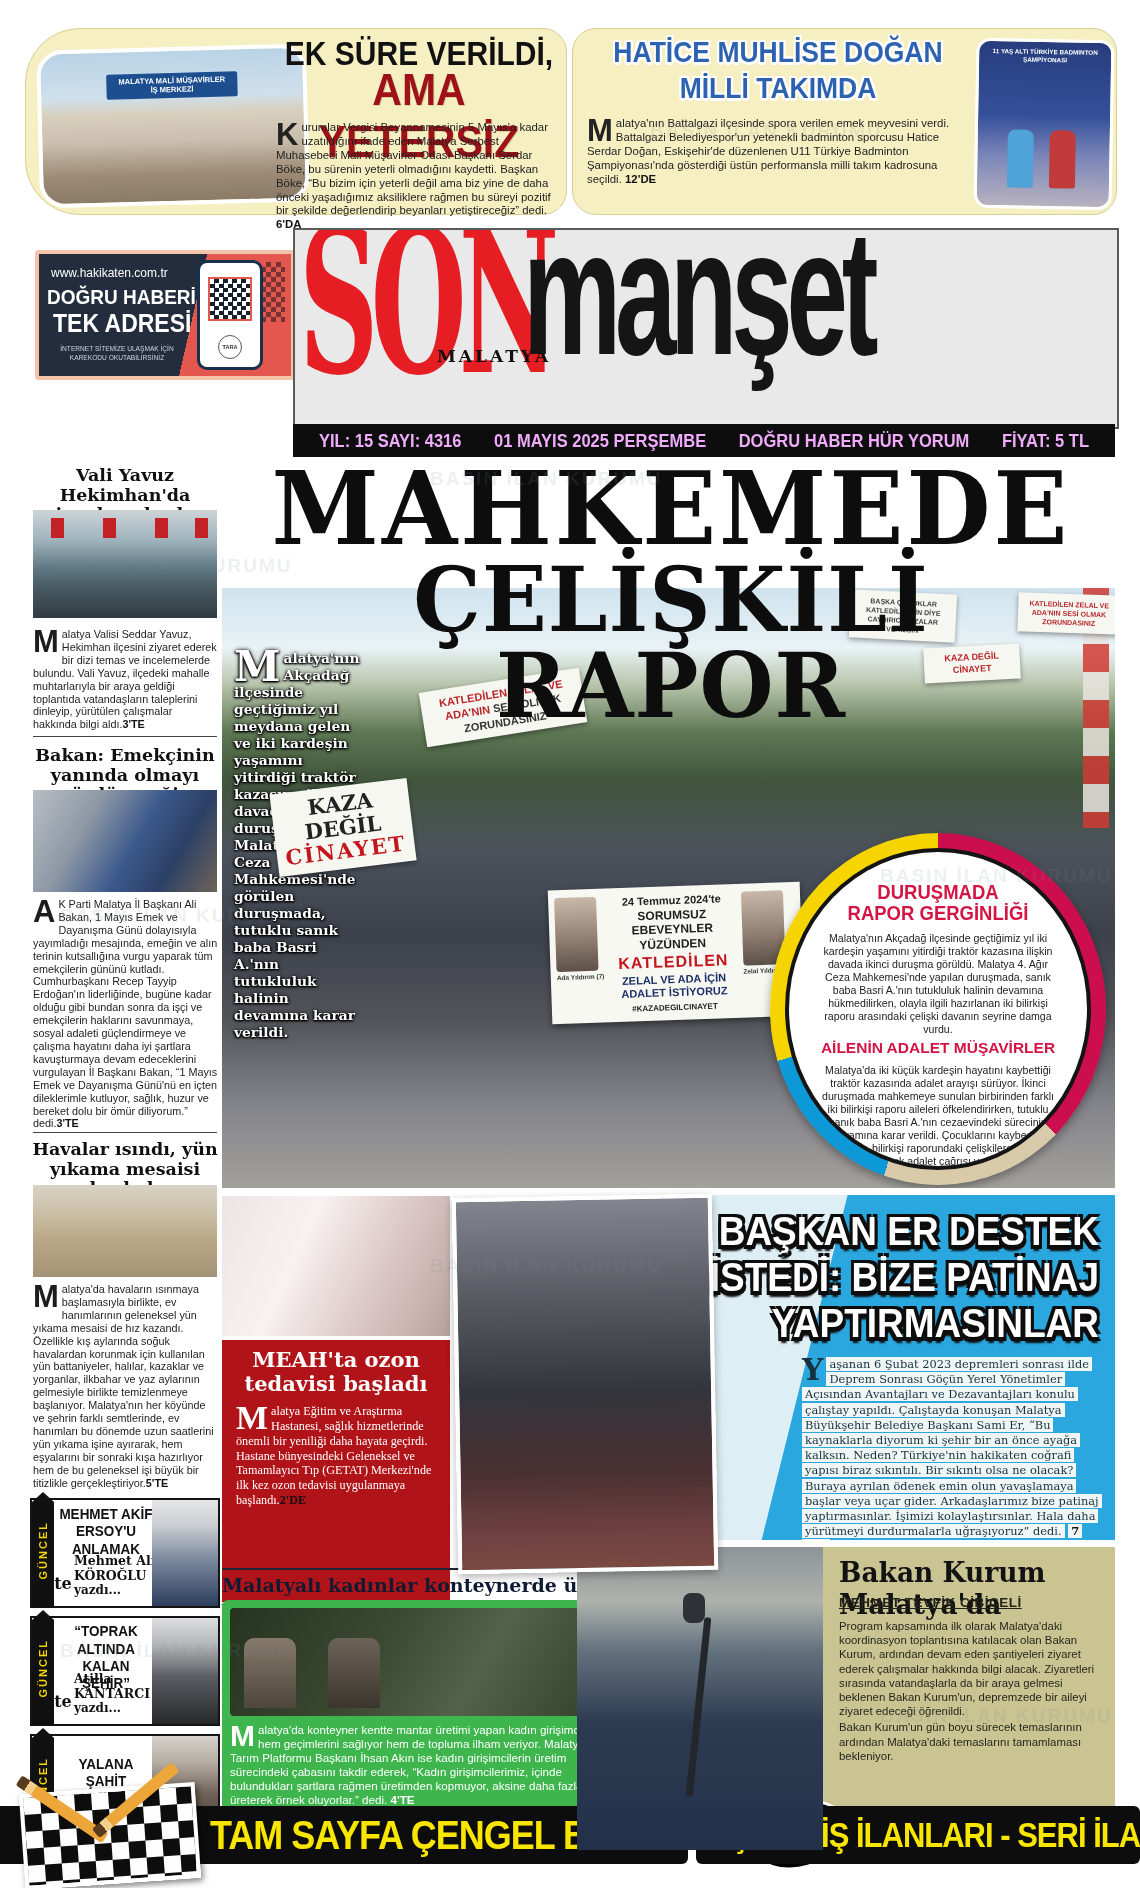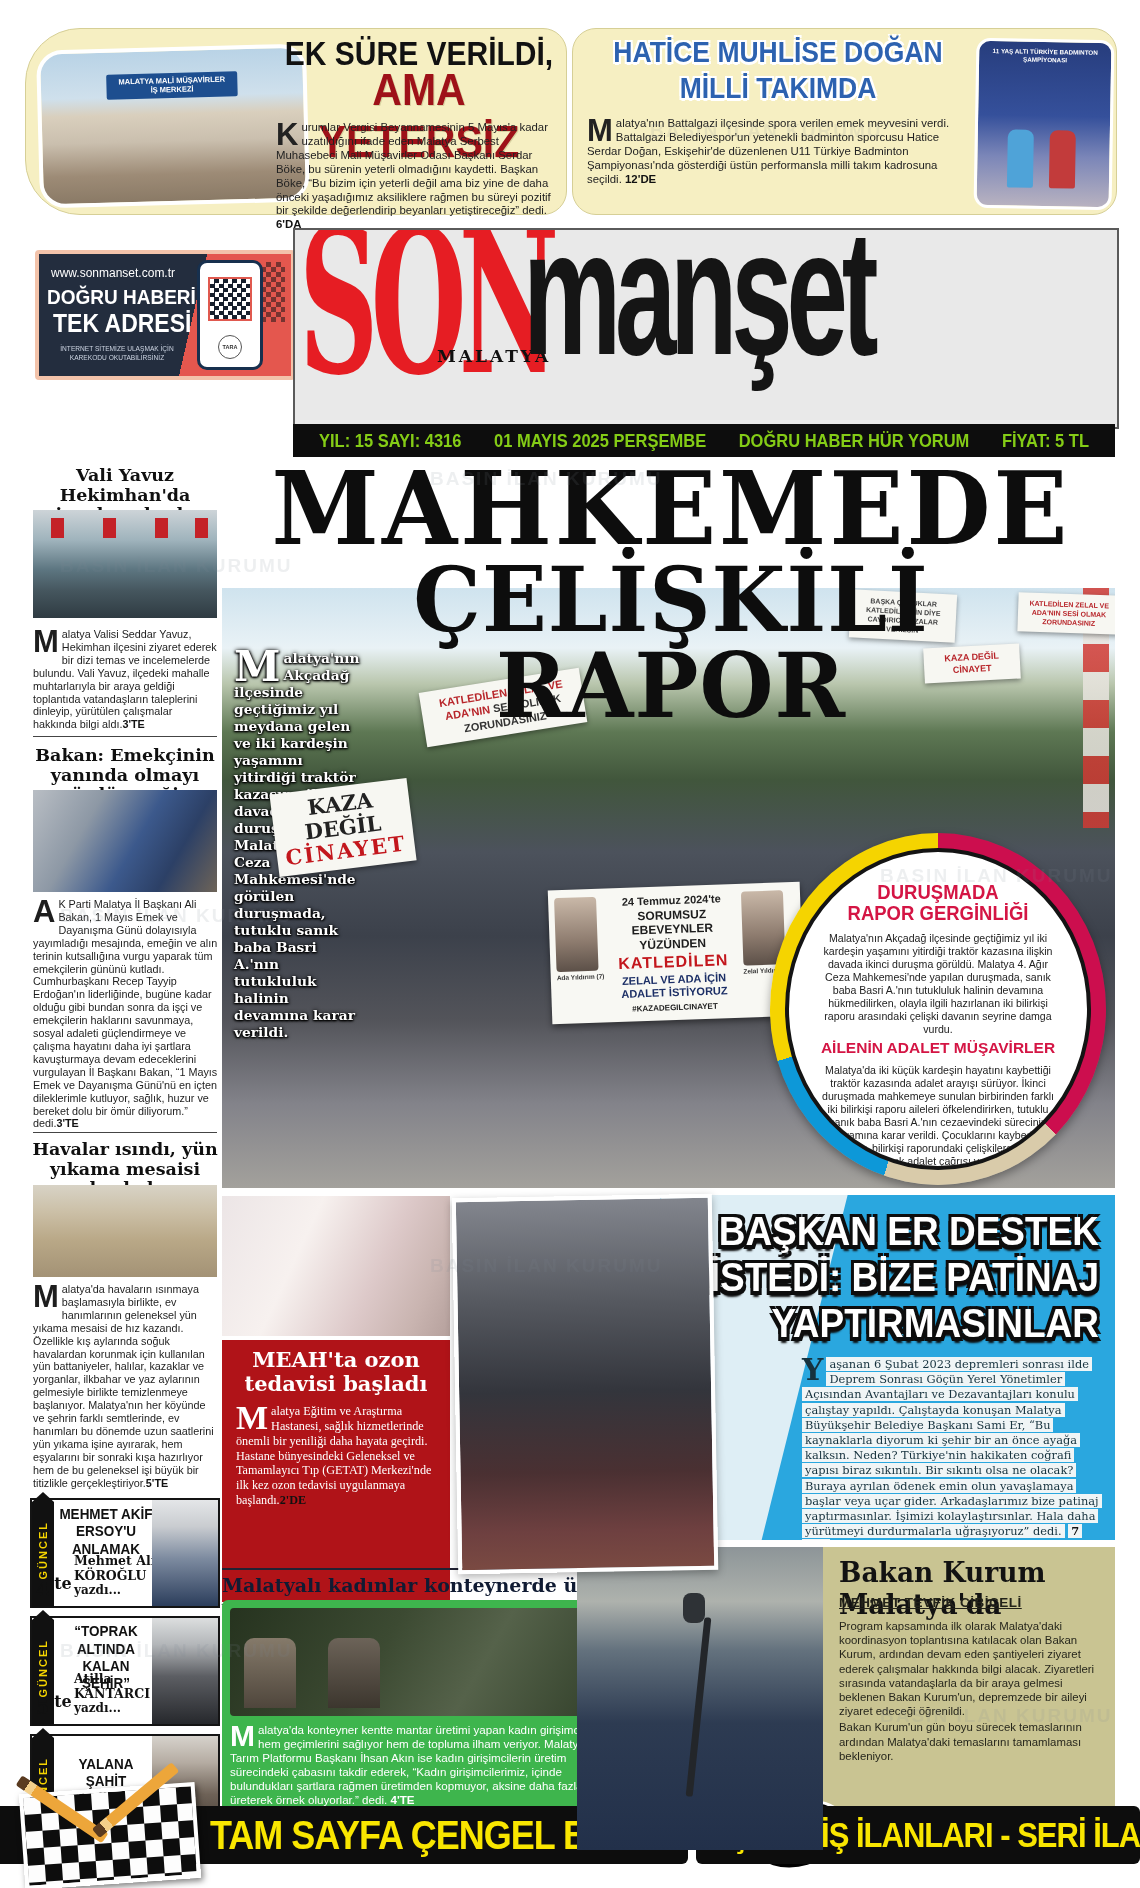--- a/index.html
+++ b/index.html
@@ -53,21 +53,21 @@
         font-size:5.5px;display:flex;align-items:center;justify-content:center;color:#333;font-weight:bold;}
   .qr-deco{position:absolute;left:222px;top:8px;width:24px;height:60px;
       background:repeating-conic-gradient(#5c2a28 0% 25%,#e4574e 0% 50%) 0 0/10px 10px;opacity:.8;}
   #logo-box{left:293px;top:228px;width:822px;height:197px;background:#e9e9e9;border:2px solid #5a5a5a;overflow:hidden;}
   .logo-son{position:absolute;left:4px;top:-28px;font-family:"DejaVu Serif",serif;font-weight:900;
             font-size:200px;color:#e61d23;letter-spacing:-14px;transform:scaleX(.55);transform-origin:left top;line-height:1;}
   .logo-city{position:absolute;left:142px;top:116px;font-family:"DejaVu Serif",serif;font-weight:900;
              font-size:17px;letter-spacing:3px;color:#111;}
   .logo-manset{position:absolute;left:228px;top:-30px;font-weight:900;font-size:178px;color:#151515;
                letter-spacing:-10px;transform:scaleX(.62);transform-origin:left top;line-height:1.04;}
-  #info-bar{left:293px;top:424px;width:822px;height:33px;background:#0d0d0d;color:#84cc16;display:flex;
+  #info-bar{left:293px;top:424px;width:822px;height:33px;background:#0d0d0d;color:#f0abfc;display:flex;
             align-items:center;justify-content:space-between;padding:0 26px;box-sizing:border-box;
             font-weight:bold;font-size:16.5px;transform-origin:left top;}
   #info-bar span{transform:scaleY(1.15);}
 
   
   .lc-head{position:absolute;left:32px;width:186px;text-align:center;font-weight:900;font-size:17.5px;
            line-height:1.12;color:#101010;font-family:"DejaVu Serif",serif;}
   .lc-photo{position:absolute;left:33px;width:184px;overflow:hidden;}
   .lc-body{position:absolute;left:33px;width:186px;font-size:10.8px;line-height:12.9px;color:#1d1d1d;}
   .lc-rule{position:absolute;left:33px;width:184px;border-top:1.6px solid #444;}
@@ -227,21 +227,21 @@
       <b class="pref">12'DE</b>
     </div>
     <div class="tb2-photo">
       <div class="tb2-cap">11 YAŞ ALTI TÜRKİYE BADMINTON ŞAMPİYONASI</div>
       <div class="kid" style="left:30px;background:#4fa3d8"></div>
       <div class="kid" style="left:72px;background:#c23b3b"></div>
     </div>
   </div>
 
   <div id="ad-box" class="abs">
-    <div class="ad-url">www.sonmanset.com.tr</div>
+    <div class="ad-url">www.hakikaten.com.tr</div>
     <div class="ad-l1">DOĞRU HABERİN</div>
     <div class="ad-l2">TEK ADRESİ</div>
     <div class="ad-note">İNTERNET SİTEMİZE ULAŞMAK İÇİN KAREKODU OKUTABİLİRSİNİZ</div>
     <div class="qr-deco"></div>
     <div class="phone">
       <div class="qr"></div>
       <div class="tara">TARA</div>
     </div>
   </div>
 

